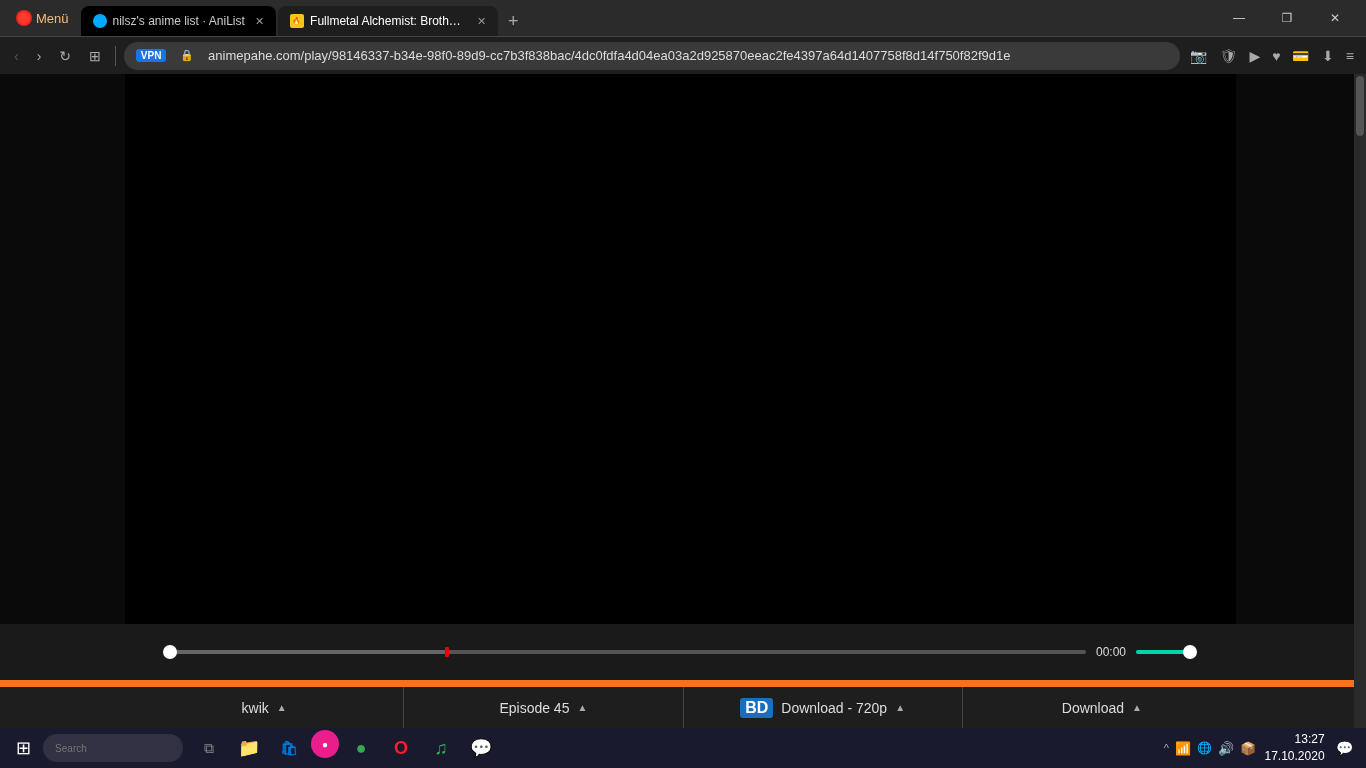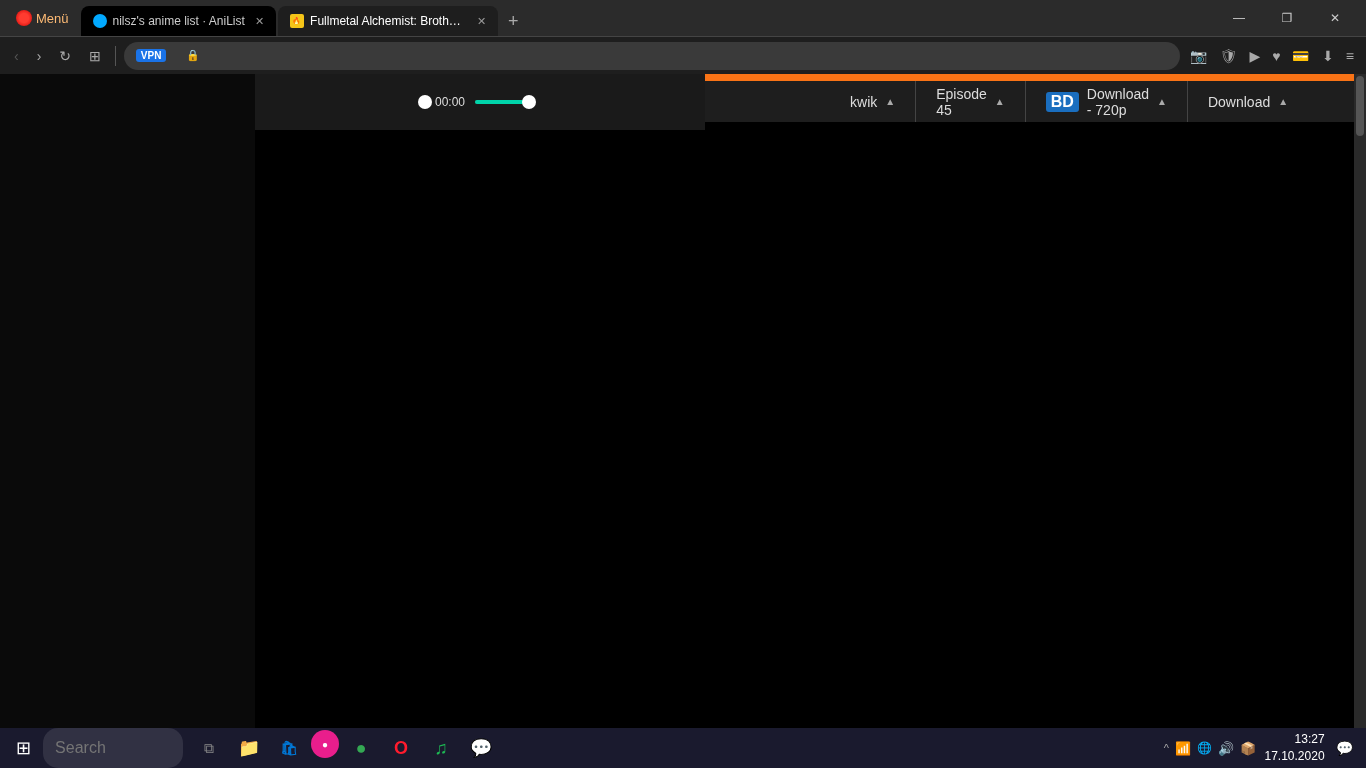--- a/index.html
+++ b/index.html
@@ -128,21 +128,21 @@
     }
     .nav-btn.disabled { color: #555; cursor: default; }
     .address-input-wrap {
       flex: 1;
       display: flex;
       align-items: center;
       background: #3a3a3a;
       border-radius: 20px;
       padding: 0 12px;
       height: 28px;
-      gap: 20px;
+      gap: 14px;
     }
     .address-text {
       color: #ddd;
       font-size: 13px;
       flex: 1;
       white-space: nowrap;
       overflow: hidden;
       text-overflow: ellipsis;
     }
     .lock-icon { color: #aaa; font-size: 11px; }
@@ -165,24 +165,24 @@
       font-size: 14px;
       cursor: pointer;
       padding: 4px;
       border-radius: 4px;
     }
 
     
     .page-content {
       width: 100%;
       height: calc(768px - 36px - 38px - 40px); 
-      background: #000000;
-      position: relative;
-      display: flex;
-      flex-direction: row;
+      background: #be185d;
+      position: relative;
+      display: flex;
+      flex-direction: column;
     }
 
     
     .video-area {
       flex: 1;
       display: flex;
       background: #000;
       position: relative;
     }
     .sidebar-left {
@@ -347,22 +347,22 @@
     .start-btn {
       background: none; border: none;
       color: #fff; font-size: 18px;
       cursor: pointer; padding: 4px 8px;
     }
     .taskbar-search {
       background: rgba(255,255,255,0.1);
       border: none;
       border-radius: 15px;
       color: #fff;
-      font-size: 16px;
-      padding: 20px 12px;
+      font-size: 10px;
+      padding: 8px 12px;
       width: 140px;
       height: 28px;
     }
     .taskbar-apps {
       display: flex;
       gap: 4px;
       margin-left: 8px;
     }
     .taskbar-app {
       width: 36px; height: 36px;
@@ -450,20 +450,21 @@
 
   <div class="address-bar">
     <button class="nav-btn disabled">‹</button>
     <button class="nav-btn">›</button>
     <button class="nav-btn">↻</button>
     <button class="nav-btn">⊞</button>
     <span style="width:1px;height:20px;background:#555;margin:0 2px;"></span>
     <div class="address-input-wrap">
       <span class="vpn-badge">VPN</span>
       <span class="lock-icon">🔒</span>
+      <span class="address-text">animepahe.com/play/98146337-b34e-98f0-89d9-cc7b3f838bac/4dc0fdfa4d04ea03a2d925870eeac2fe4397a64d1407758f8d14f750f82f9d1e</span>
     </div>
 
     <div class="toolbar-icons">
       <button class="toolbar-icon">📷</button>
       <button class="toolbar-icon">🛡</button>
       <button class="toolbar-icon">▶</button>
       <button class="toolbar-icon">♥</button>
       <button class="toolbar-icon">💳</button>
       <button class="toolbar-icon">⬇</button>
       <button class="toolbar-icon">≡</button>

